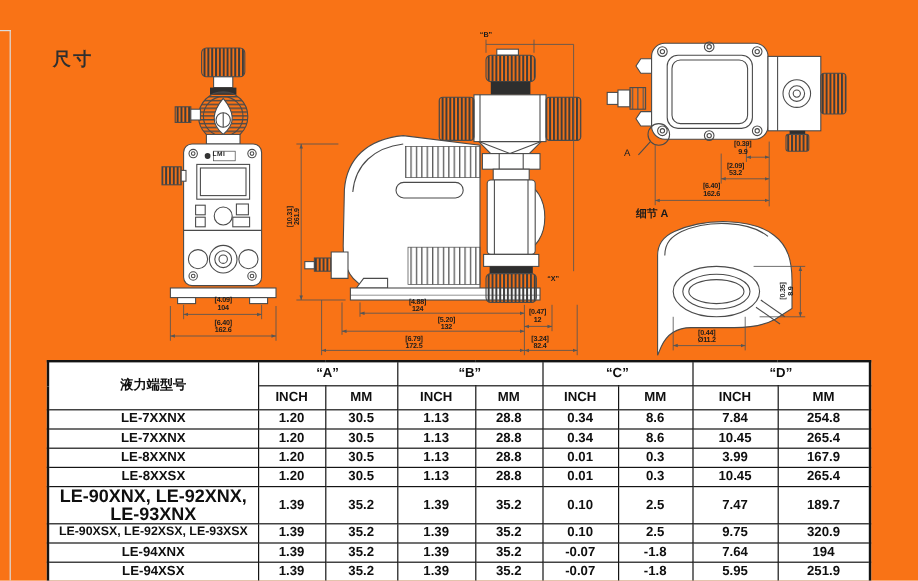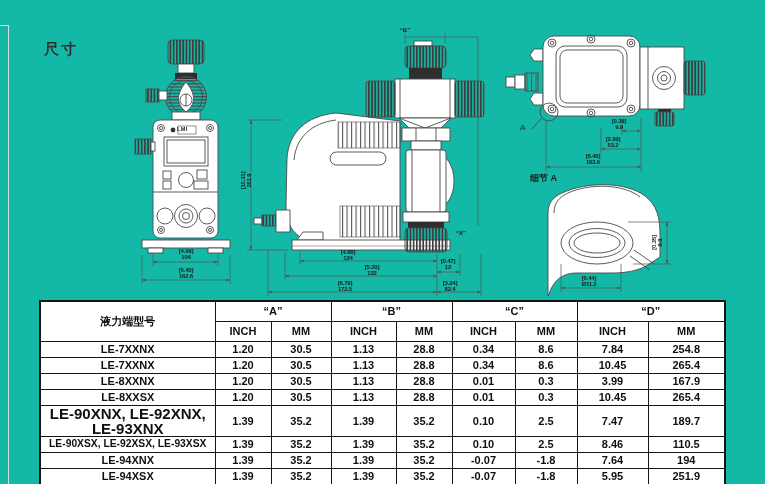--- a/index.html
+++ b/index.html
@@ -1,16 +1,16 @@
 <!DOCTYPE html>
 <html><head>
 <meta charset="utf-8">
 <style>
   html,body{margin:0;padding:0;background:#fff;}
-  #stage{position:relative;width:765px;height:484px;background:#14b8a6;overflow:hidden;
+  #stage{position:relative;width:765px;height:484px;background:#f97316;overflow:hidden;
          font-family:"Liberation Sans",sans-serif;}
   .edge{position:absolute;background:#dcdcdc;}
   #page-title{position:absolute;left:44px;top:40px;font-size:15px;font-weight:700;
               color:#2f2f2f;letter-spacing:2px;}
   svg.art{position:absolute;left:0;top:0;}
   .dim{position:absolute;font-size:6px;line-height:5.5px;font-weight:700;color:#1c1c1c;
        text-align:center;letter-spacing:-0.2px;white-space:nowrap;}
   .dim span{display:block;}
   .dim.rot{transform:rotate(-90deg);transform-origin:center center;}
   .mark{position:absolute;font-size:6px;font-weight:700;color:#1c1c1c;text-align:center;}
@@ -367,22 +367,22 @@
           <td>189.7</td>
         </tr>
         <tr>
           <td style="font-size: 10.3px;">LE-90XSX, LE-92XSX, LE-93XSX</td>
           <td>1.39</td>
           <td>35.2</td>
           <td>1.39</td>
           <td>35.2</td>
           <td>0.10</td>
           <td>2.5</td>
-          <td>8.46</td>
-          <td>110.5</td>
+          <td>9.75</td>
+          <td>320.9</td>
         </tr>
         <tr>
           <td>LE-94XNX</td>
           <td>1.39</td>
           <td>35.2</td>
           <td>1.39</td>
           <td>35.2</td>
           <td>-0.07</td>
           <td>-1.8</td>
           <td>7.64</td>

